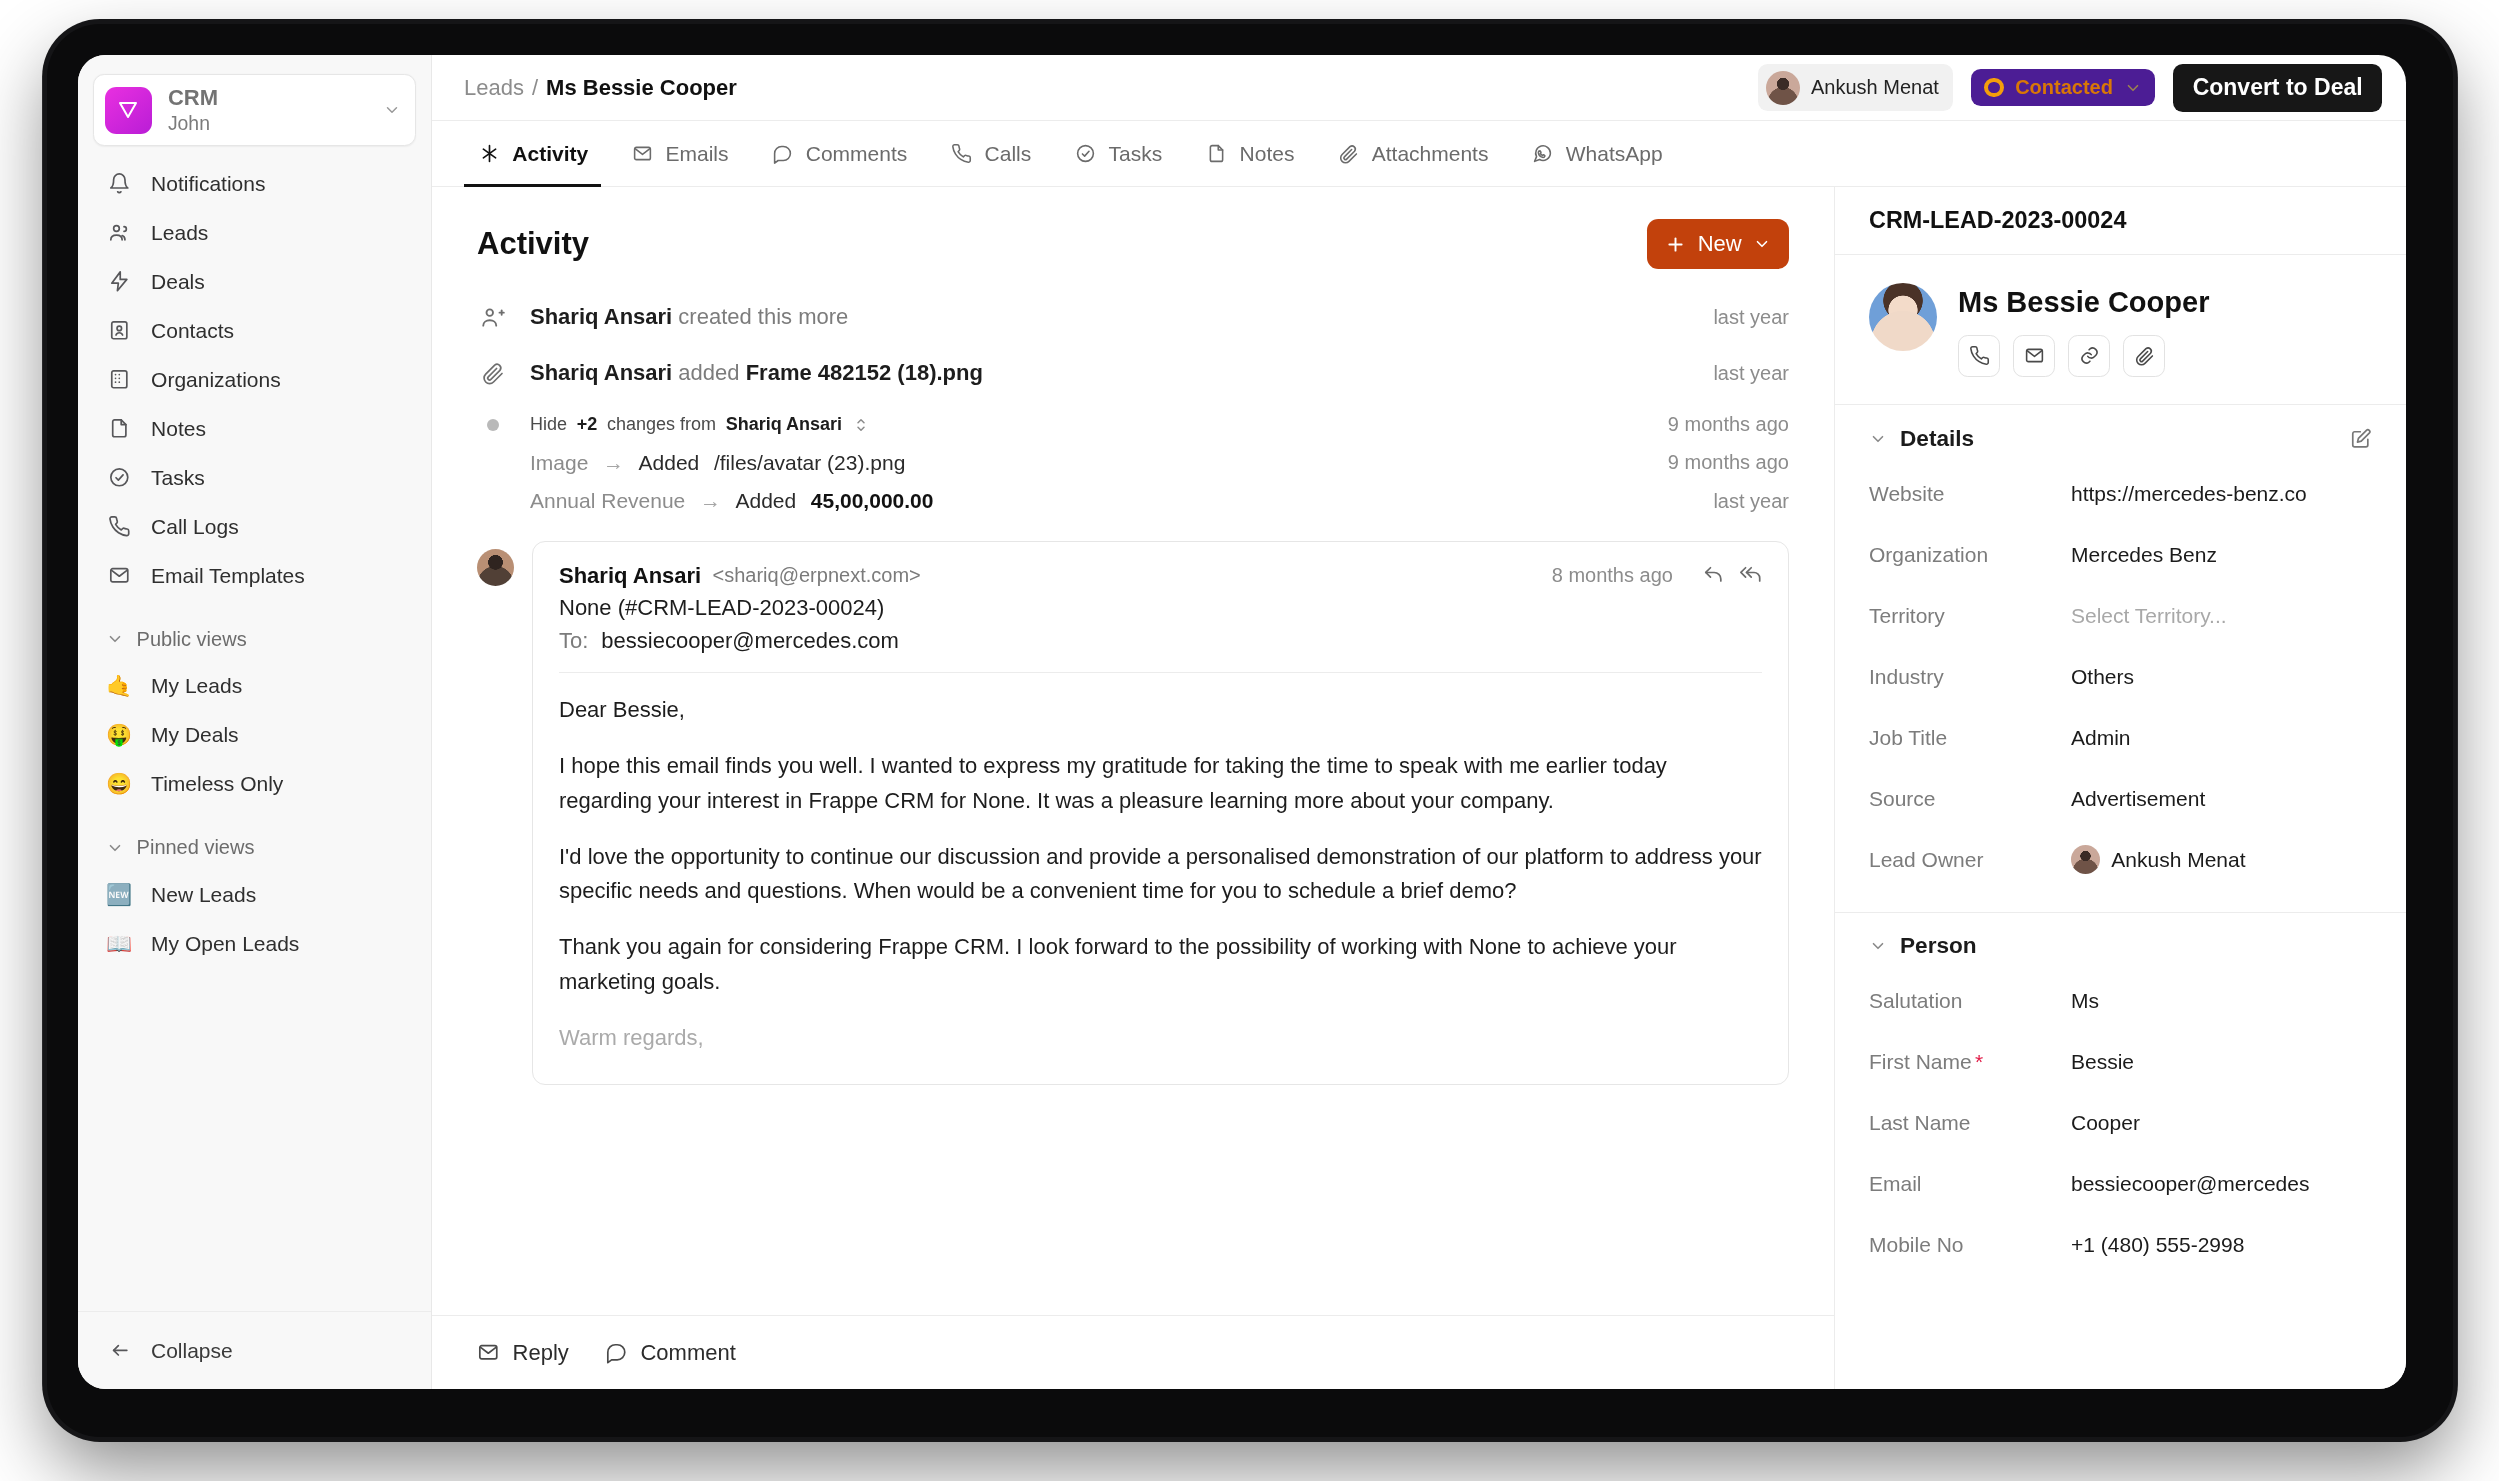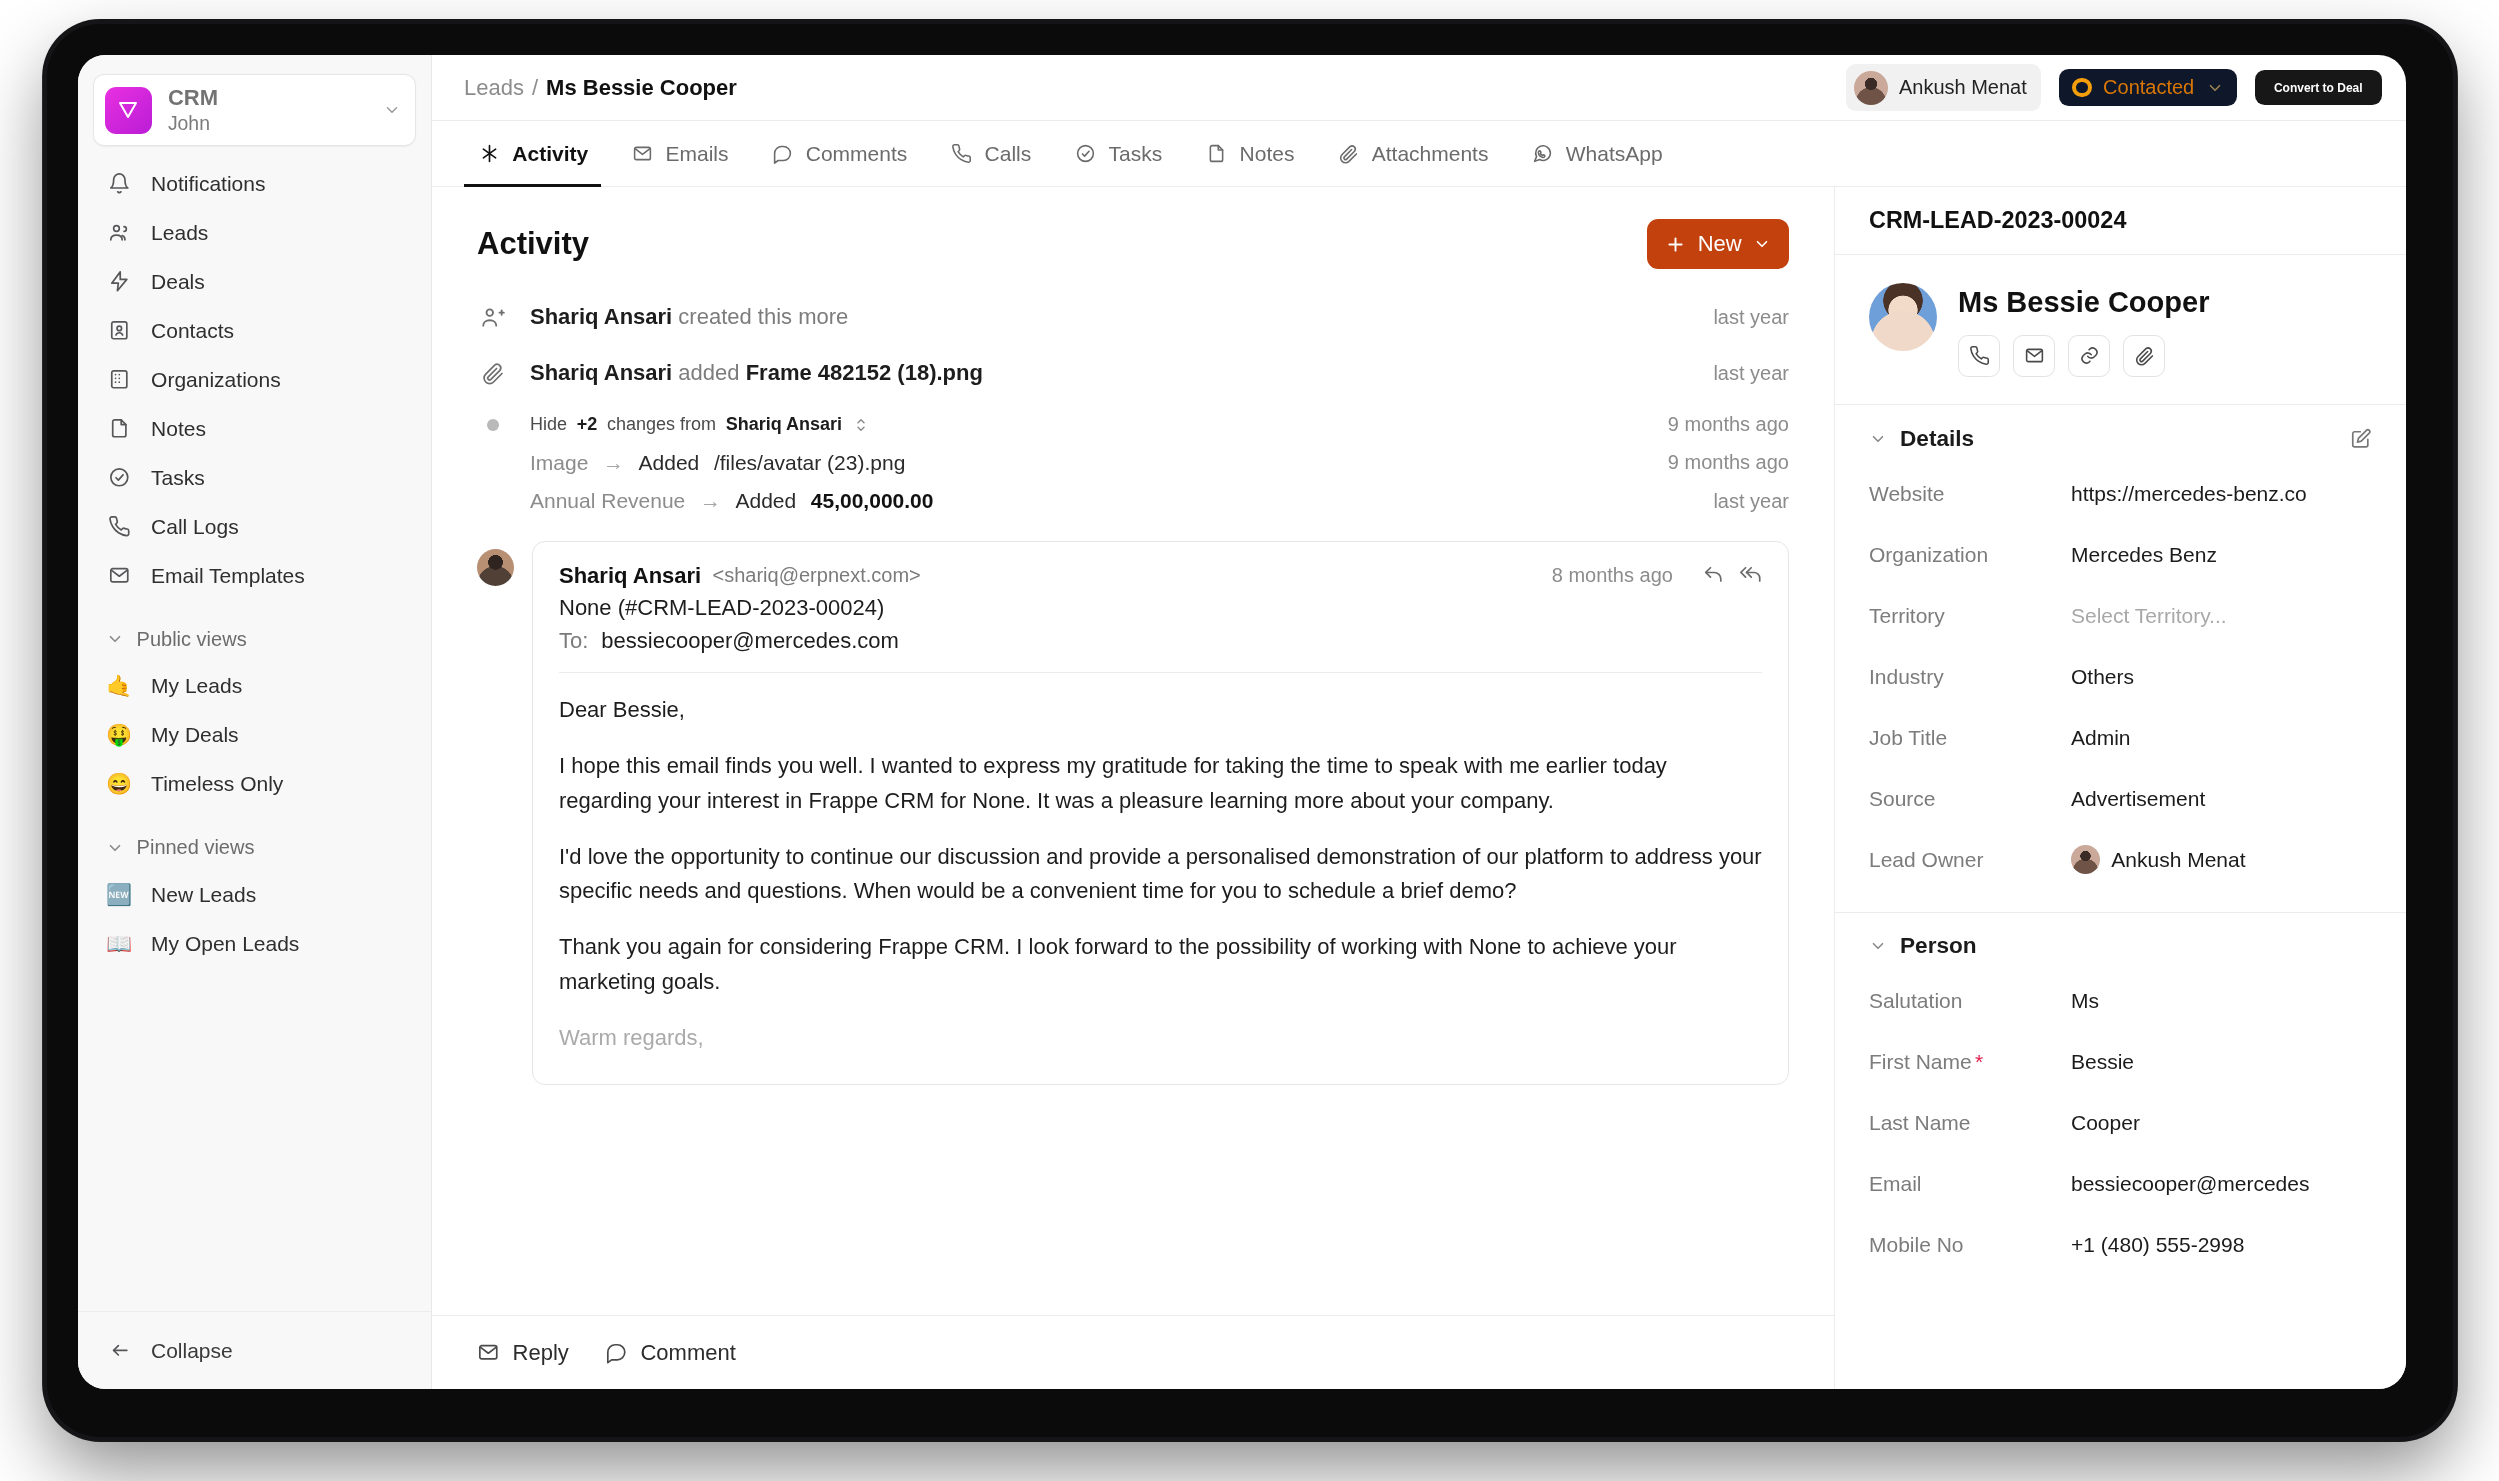--- a/index.html
+++ b/index.html
@@ -107,31 +107,31 @@
   }
   .mini-avatar {
     width: 34px; height: 34px; border-radius: 50%;
     background: #caa89a;
     background-image: radial-gradient(circle at 50% 38%, #3a2b26 0 22%, transparent 23%),
                       radial-gradient(circle at 50% 92%, #6f5347 0 42%, transparent 43%);
     flex: none;
   }
   .status-pill {
     display: flex; align-items: center; gap: 11.3px;
-    background: #0f172a; border-radius: 9.7px;
-    padding: 7.3px 13px; font-size: 20px; color: #d97706; font-weight: 400;
+    background: #4c1d95; border-radius: 9.7px;
+    padding: 7.3px 13px; font-size: 20px; color: #d97706; font-weight: 700;
   }
   .status-dot {
     width: 19.4px; height: 19.4px; border-radius: 50%;
     border: 4px solid #f59e0b; flex: none;
   }
   .btn-dark {
     background: #171717; color: #fff; border: none;
     border-radius: 9.7px; padding: 10.5px 19.4px;
-    font-size: 12px; font-weight: 600; font-family: inherit;
+    font-size: 23px; font-weight: 600; font-family: inherit;
   }
 
   .tabsrow {
     height: 66px; flex: none;
     display: flex; align-items: stretch;
     border-bottom: 0.8px solid #ececec;
     padding-left: 24px;
   }
   .tab {
     display: flex; align-items: center; gap: 11.3px;

